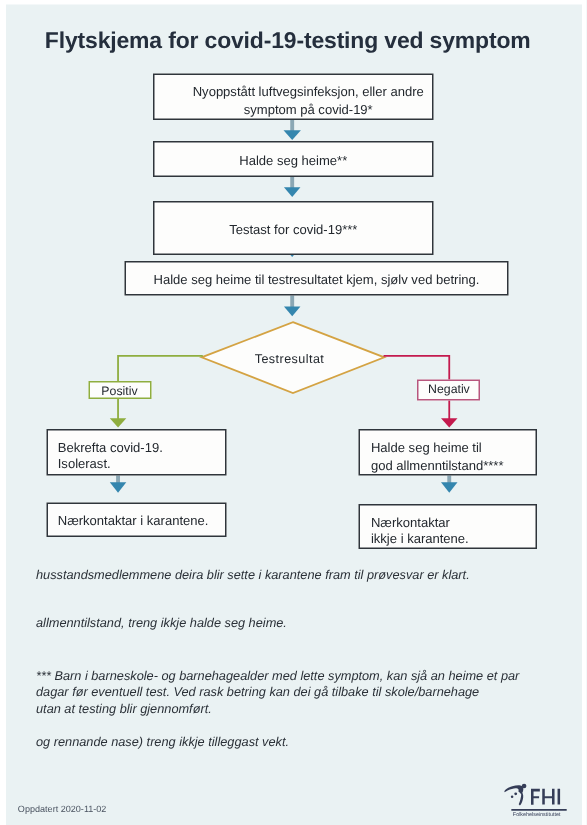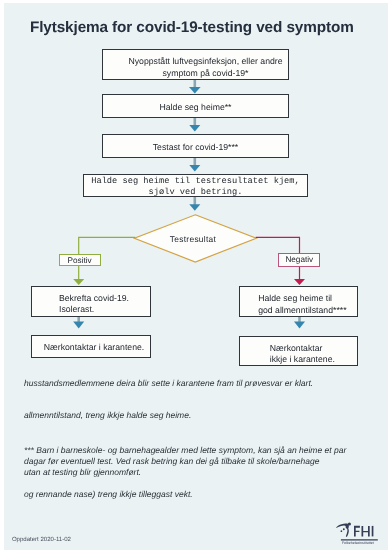--- a/index.html
+++ b/index.html
@@ -2,21 +2,21 @@
 <html><head>
 <meta charset="utf-8">
 <style>
   html,body{margin:0;padding:0;}
   body{width:391px;height:550px;background:#ffffff;font-family:"Liberation Sans",sans-serif;overflow:hidden;-webkit-font-smoothing:antialiased;text-rendering:geometricPrecision;}
   #page{position:absolute;left:4px;top:3px;width:384px;height:547px;background:#eaf2f3;}
   .title{position:absolute;left:25.9px;top:16.1px;font-size:15.3px;font-weight:bold;color:#252f3d;letter-spacing:-0.1px;}
   .box{position:absolute;background:#fdfdfc;border:1.1px solid #2f353b;box-sizing:border-box;display:flex;align-items:center;font-size:8.7px;color:#23282e;line-height:11.1px;}
   .ctr{justify-content:center;text-align:center;}
   .box span{position:relative;top:1.5px;}
-  .lft{justify-content:center;padding-left:7px;text-align:left;}
+  .lft{justify-content:flex-start;padding-left:7px;text-align:left;}
   .lbl{position:absolute;background:#fdfdfc;box-sizing:border-box;display:flex;align-items:center;justify-content:center;font-size:8.2px;color:#23282e;}
   .diamond-text{position:absolute;font-size:8.4px;color:#23282e;text-align:center;}
   svg.conn{position:absolute;left:0;top:0;width:383px;height:542px;overflow:visible;}
   .note{position:absolute;font-style:italic;font-size:8.5px;color:#2b3138;line-height:11.2px;white-space:nowrap;}
   .upd{position:absolute;left:7.9px;top:534.1px;font-size:6.05px;color:#4a5360;}
   .logo{position:absolute;left:328px;top:516px;}
 </style>
 </head>
 <body>
 
@@ -58,24 +58,24 @@
       <polygon points="290,318.5 301,318.5 295.5,325.5" fill="#3486ae"></polygon>
     </g>
   </svg>
 
   <div class="box ctr" style="left:98px;top:46px;width:187px;height:31px;padding-left:20px;">
     <span><span>Nyoppstått luftvegsinfeksjon, eller andre</span><br><span>symptom på covid-19*</span></span>
   </div>
   <div class="box ctr" style="left:98px;top:91px;width:187px;height:24px;">
     <span>Halde seg heime**</span>
   </div>
-  <div class="box ctr" style="left:98px;top:131px;width:187px;height:24px;">
+  <div class="box ctr" style="left:98px;top:131px;width:187px;height:36px;">
     <span>Testast for covid-19***</span>
   </div>
-  <div class="box ctr" style="left:79px;top:171px;width:225px;height:23px;font-family:Liberation Mono, monospace;">
+  <div class="box ctr" style="left:79px;top:171px;width:256px;height:23px;">
     <span>Halde seg heime til testresultatet kjem, sjølv ved betring.</span>
   </div>
 
   <div class="diamond-text" style="left:139px;top:230.5px;width:100px;letter-spacing:0.3px;">Testresultat</div>
 
   <div class="lbl" style="left:54.5px;top:250.8px;width:42.3px;height:12.6px;border:1px solid #8fae3f;">Positiv</div>
   <div class="lbl" style="left:274.1px;top:250.3px;width:42.4px;height:13.4px;border:1px solid #b8567e;">Negativ</div>
 
   <div class="box lft" style="left:26.5px;top:283px;width:120px;height:30.8px;">
     <span><span>Bekrefta covid-19.</span><br><span>Isolerast.</span></span>

